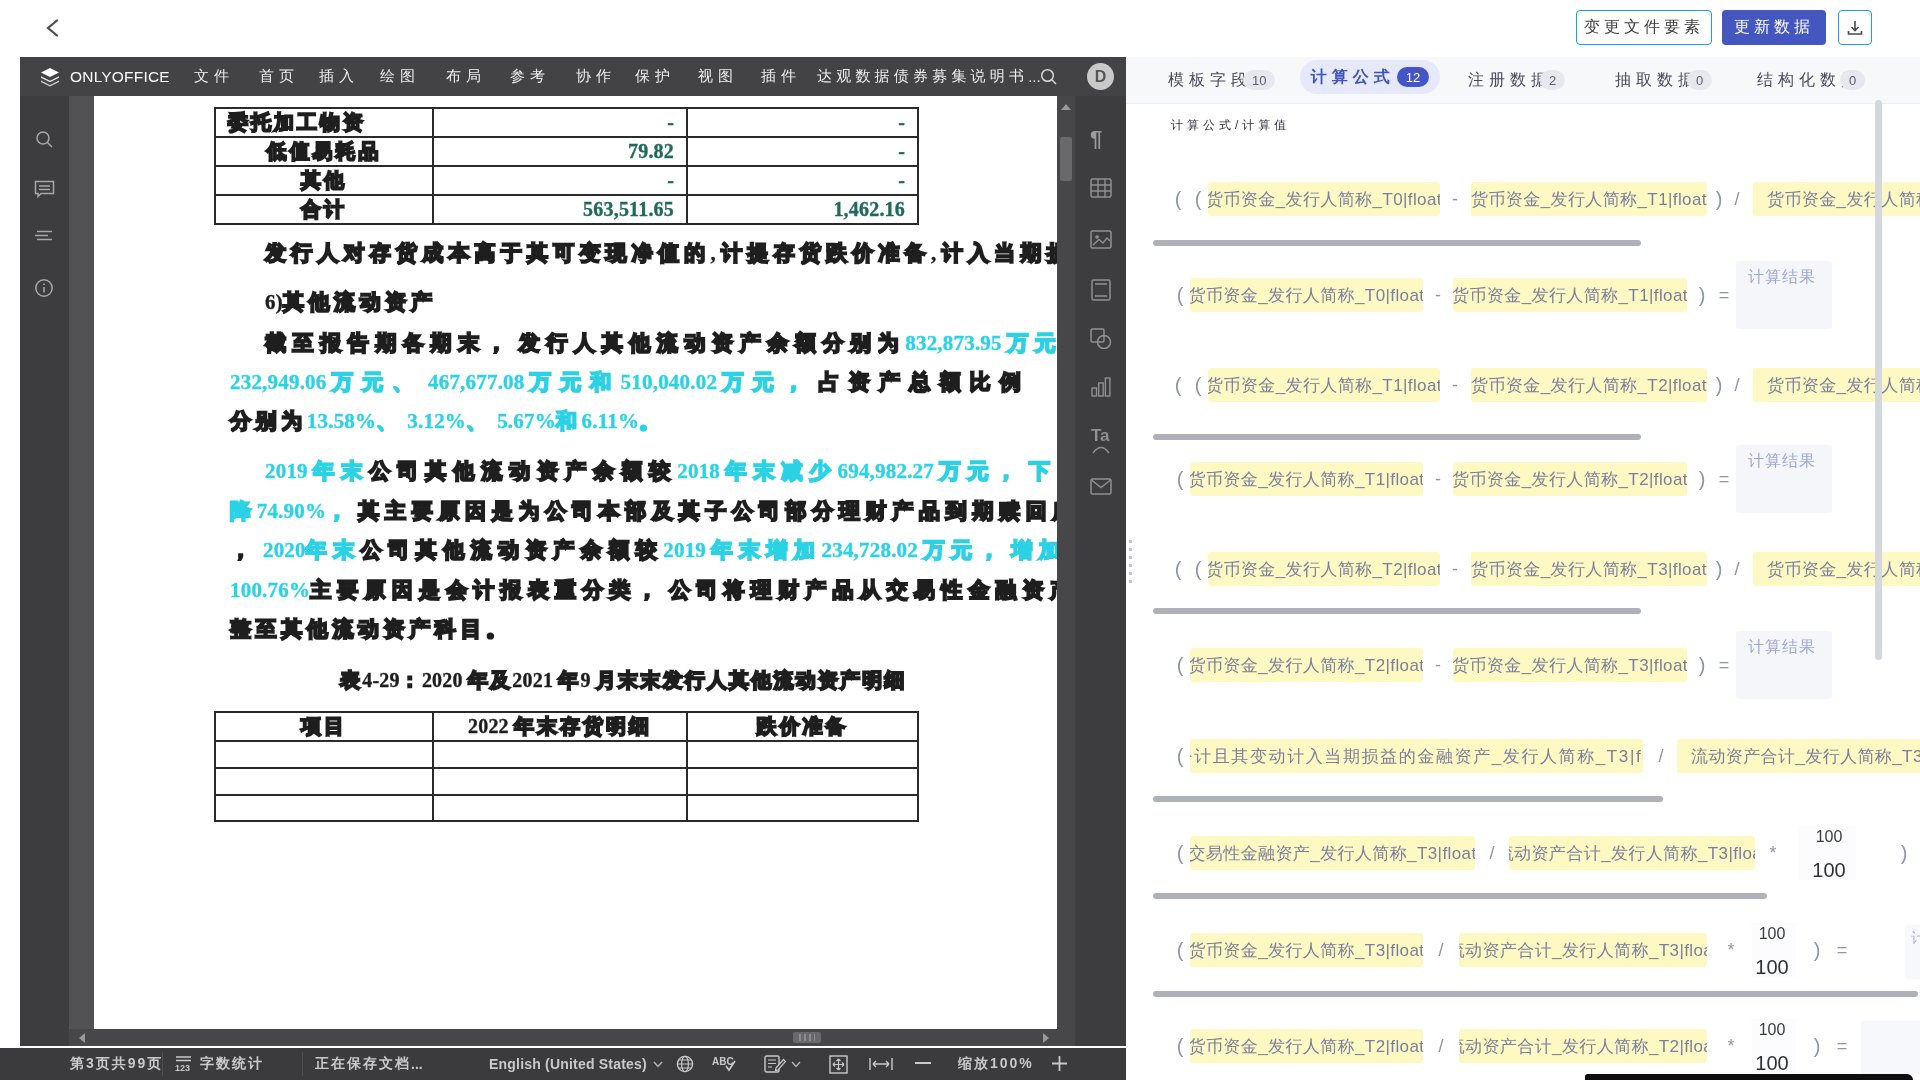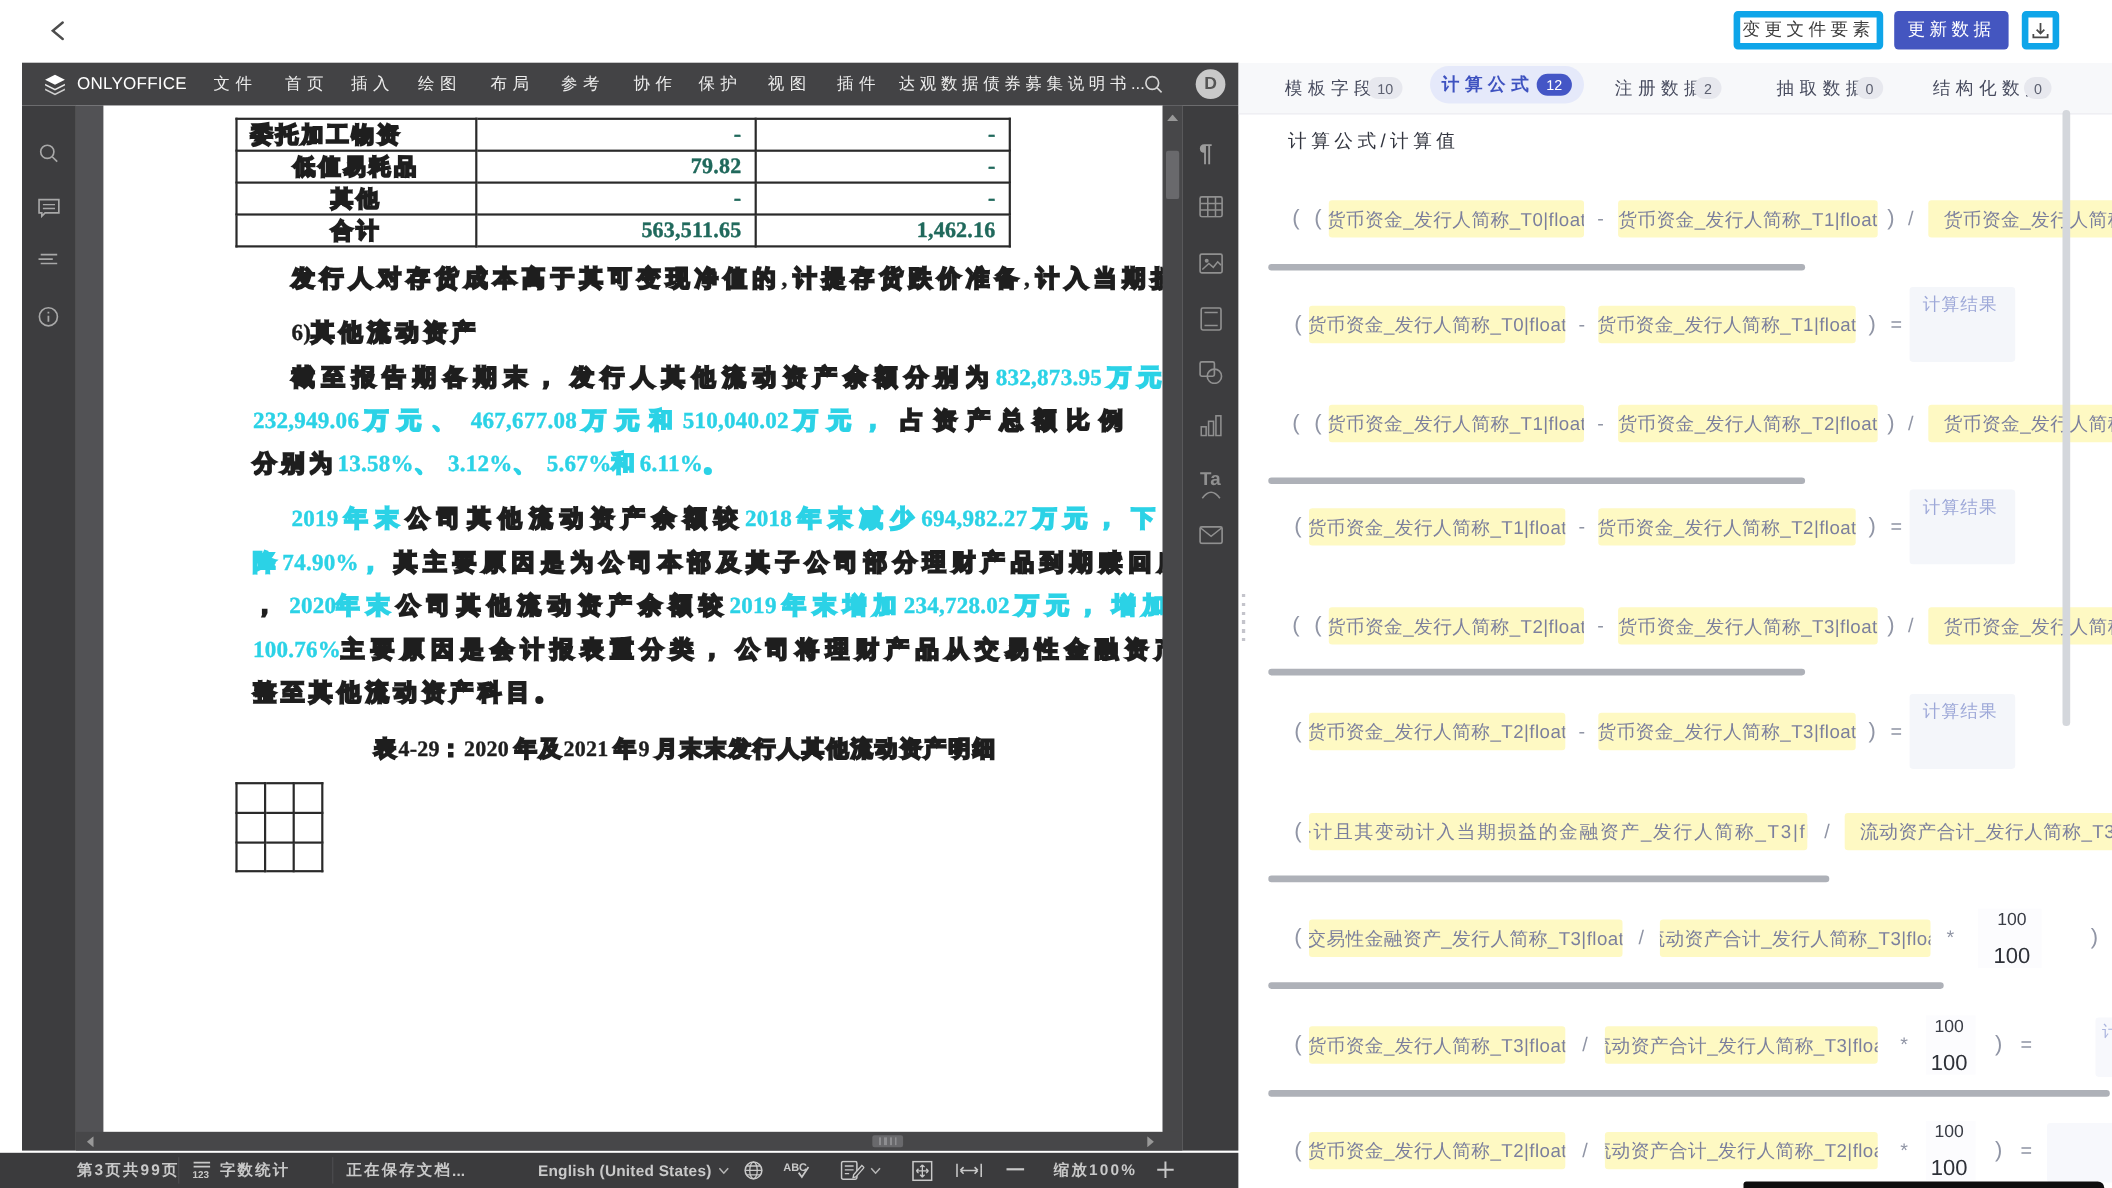--- a/index.html
+++ b/index.html
@@ -1,19 +1,19 @@
 <!DOCTYPE html>
 <html><head>
 <meta charset="utf-8">
 <style>
 *{margin:0;padding:0;box-sizing:border-box}
 html,body{width:1920px;height:1080px;background:#fff;overflow:hidden;font-family:"Liberation Sans",sans-serif}
 .abs{position:absolute}
 
-.btn-outline{border:6px solid #0ea5e9;border-radius:4px;background:#fff;color:#3c3c3c;font-size:16px;display:flex;align-items:center;justify-content:center;letter-spacing:4px}
+.btn-outline{border:1px solid #0ea5e9;border-radius:4px;background:#fff;color:#3c3c3c;font-size:16px;display:flex;align-items:center;justify-content:center;letter-spacing:4px}
 .btn-blue{border-radius:4px;background:#4456c0;color:#fff;font-size:16px;display:flex;align-items:center;justify-content:center;letter-spacing:4px}
 
 .toolbar{background:#434345}
 .menu-item{position:absolute;top:0;height:39px;display:flex;align-items:center;color:#ededed;font-size:15px;letter-spacing:5px;white-space:nowrap}
 
 .lsb{background:#3d3d3f}
 .docbg{background:#525255}
 .statusbar{background:#3b3b3d;color:#c9c9c9;font-size:14px;font-weight:bold}
 .sb-item{position:absolute;top:0;height:32px;display:flex;align-items:center;white-space:nowrap;letter-spacing:2px}
 
@@ -127,20 +127,25 @@
   <div class="dline" style="left:136px;top:311px"><span class="k cjk">分别为</span><span class="c lat">13.58%</span><span class="c cjk">、</span><span class="c lat"> 3.12%</span><span class="c cjk">、</span><span class="c lat"> 5.67%</span><span class="c cjk">和</span><span class="c lat">6.11%</span><span class="c cjk">。</span></div>
   <div class="dline" style="left:171px;top:361px;--ls:7px"><span class="c lat">2019 </span><span class="c cjk">年末</span><span class="k cjk">公司其他流动资产余额较</span><span class="c lat">2018 </span><span class="c cjk">年末减少</span><span class="c lat">694,982.27 </span><span class="c cjk">万元，</span><span class="k lat"> </span><span class="c cjk">下</span></div>
   <div class="dline" style="left:136px;top:401px;--ls:5.7px"><span class="c cjk">降</span><span class="c lat">74.90%</span><span class="c cjk">，</span><span class="k lat"> </span><span class="k cjk">其主要原因是为公司本部及其子公司部分理财产品到期赎回所致</span></div>
   <div class="dline" style="left:136px;top:440px;--ls:6.5px"><span class="k cjk">，</span><span class="c lat"> 2020</span><span class="c cjk">年末</span><span class="k cjk">公司其他流动资产余额较</span><span class="c lat">2019 </span><span class="c cjk">年末增加</span><span class="c lat">234,728.02 </span><span class="c cjk">万元，</span><span class="c lat"> </span><span class="c cjk">增加</span></div>
   <div class="dline" style="left:136px;top:480px;--ls:6.2px"><span class="c lat">100.76%</span><span class="k cjk">主要原因是会计报表重分类，</span><span class="k lat"> </span><span class="k cjk">公司将理财产品从交易性金融资产调</span></div>
   <div class="dline" style="left:136px;top:519px"><span class="k cjk">整至其他流动资产科目。</span></div>
   <div class="dline" style="left:246px;top:571px;font-size:20px;--ls:2.2px"><span class="k cjk">表</span><span class="k lat">4-29</span><span class="k cjk">：</span><span class="k lat">2020 </span><span class="k cjk">年及</span><span class="k lat">2021 </span><span class="k cjk">年</span><span class="k lat">9 </span><span class="k cjk">月末末发行人其他流动资产明细</span></div>
 
   <table class="doct" style="position:absolute;left:120px;top:615px">
     <tbody>
+        <tr style="height:29px">
+          <td style="width:218px;text-align:center"><span class="k tcjk">项目</span></td>
+          <td style="width:254px;text-align:center"><span class="k lat">2022 </span><span class="k tcjk">年末存货明细</span></td>
+          <td style="width:231px;text-align:center"><span class="k tcjk">跌价准备</span></td>
+        </tr>
     <tr style="height:27px">
           <td></td>
           <td></td>
           <td></td>
         </tr>
     <tr style="height:27px">
           <td></td>
           <td></td>
           <td></td>
         </tr>
@@ -262,21 +267,21 @@
     <span style="color:#3e52c0;font-size:16px;letter-spacing:5px;font-weight:bold">计算公式</span>
     <span class="tab-badge" style="background:#4456c6;color:#fff;margin-left:2px">12</span>
   </div>
   <div class="abs" style="left:342px;top:10px;height:26px;display:flex;align-items:center;color:#474b5e;font-size:16px;letter-spacing:5px">注册数据</div>
   <div class="abs tab-badge" style="left:414px;top:13px">2</div>
   <div class="abs" style="left:489px;top:10px;height:26px;display:flex;align-items:center;color:#474b5e;font-size:16px;letter-spacing:5px">抽取数据</div>
   <div class="abs tab-badge" style="left:561px;top:13px">0</div>
   <div class="abs" style="left:631px;top:10px;height:26px;display:flex;align-items:center;color:#474b5e;font-size:16px;letter-spacing:5px">结构化数据</div>
   <div class="abs tab-badge" style="left:714px;top:13px">0</div>
 
-  <div class="abs" style="left:45px;top:60px;color:#32353f;font-size:17px;letter-spacing:4px">计算公式/计算值<span style="letter-spacing:0"></span></div>
+  <div class="abs" style="left:45px;top:60px;color:#32353f;font-size:12px;letter-spacing:4px">计算公式/计算值<span style="letter-spacing:0"></span></div>
 
   <div class="op" style="left:52px;top:142px;font-size:20px">(</div>
   <div class="op" style="left:72px;top:142px;font-size:20px">(</div>
   <div class="tagbox" style="left:82px;top:125px;width:232px">货币资金_发行人简称_T0|float</div>
   <div class="op" style="left:329px;top:142px">-</div>
   <div class="tagbox" style="left:345px;top:125px;width:236px">货币资金_发行人简称_T1|float</div>
   <div class="op" style="left:593px;top:142px;font-size:20px">)</div>
   <div class="op" style="left:611px;top:142px">/</div>
   <div class="tagbox" style="left:627px;top:125px;width:310px;justify-content:flex-start;padding-left:14px">货币资金_发行人简称_T2|float</div>
   <div class="divbar" style="left:27px;top:183px;width:488px"></div>

